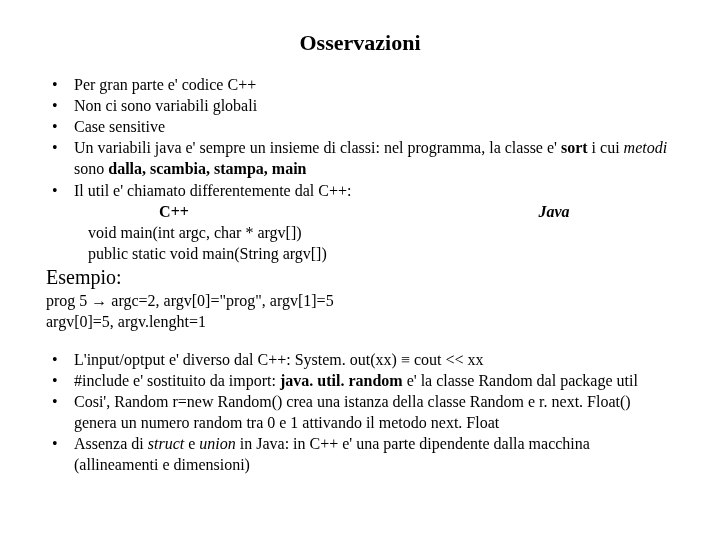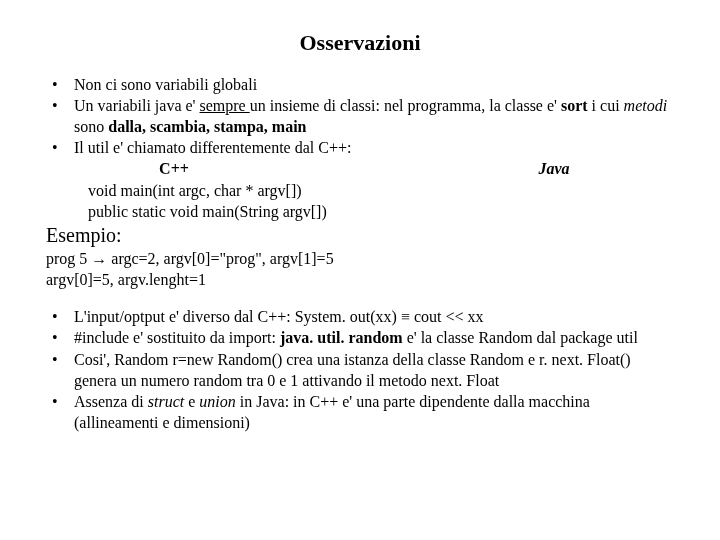--- a/index.html
+++ b/index.html
@@ -58,31 +58,33 @@
     font-size: 16px;
   }
   .hl { width: 200px; text-align: center; font-weight: bold; padding-left: 28px; }
   .hr { flex: 1; text-align: center; font-weight: bold; padding-left: 160px; font-style: italic; }
   .example {
     padding-left: 0;
     line-height: 1.32;
     font-size: 20px;
   }
   .gap { height: 16px; }
-  .u { text-decoration: underline; }
+  .u { }
 </style>
 </head>
 <body>
 
 <div class="slide">
 
   <div class="title">Osservazioni</div>
 
   <ul class="bullets">
+    <li>Per gran parte e' codice C++</li>
     <li>Non ci sono variabili globali</li>
+    <li>Case sensitive</li>
     <li>
       <span>Un variabili java e' </span><span class="u">sempre </span><span> un insieme di classi: nel programma, la classe e' </span><b>sort</b><span> i cui </span><i>metodi</i><span> sono </span><b>dalla, scambia, stampa, main</b>
     </li>
     <li>Il util e' chiamato differentemente dal C++:</li>
   </ul>
 
   <div class="headrow">
     <div class="hl">C++</div>
     <div class="hr">Java</div>
   </div>

